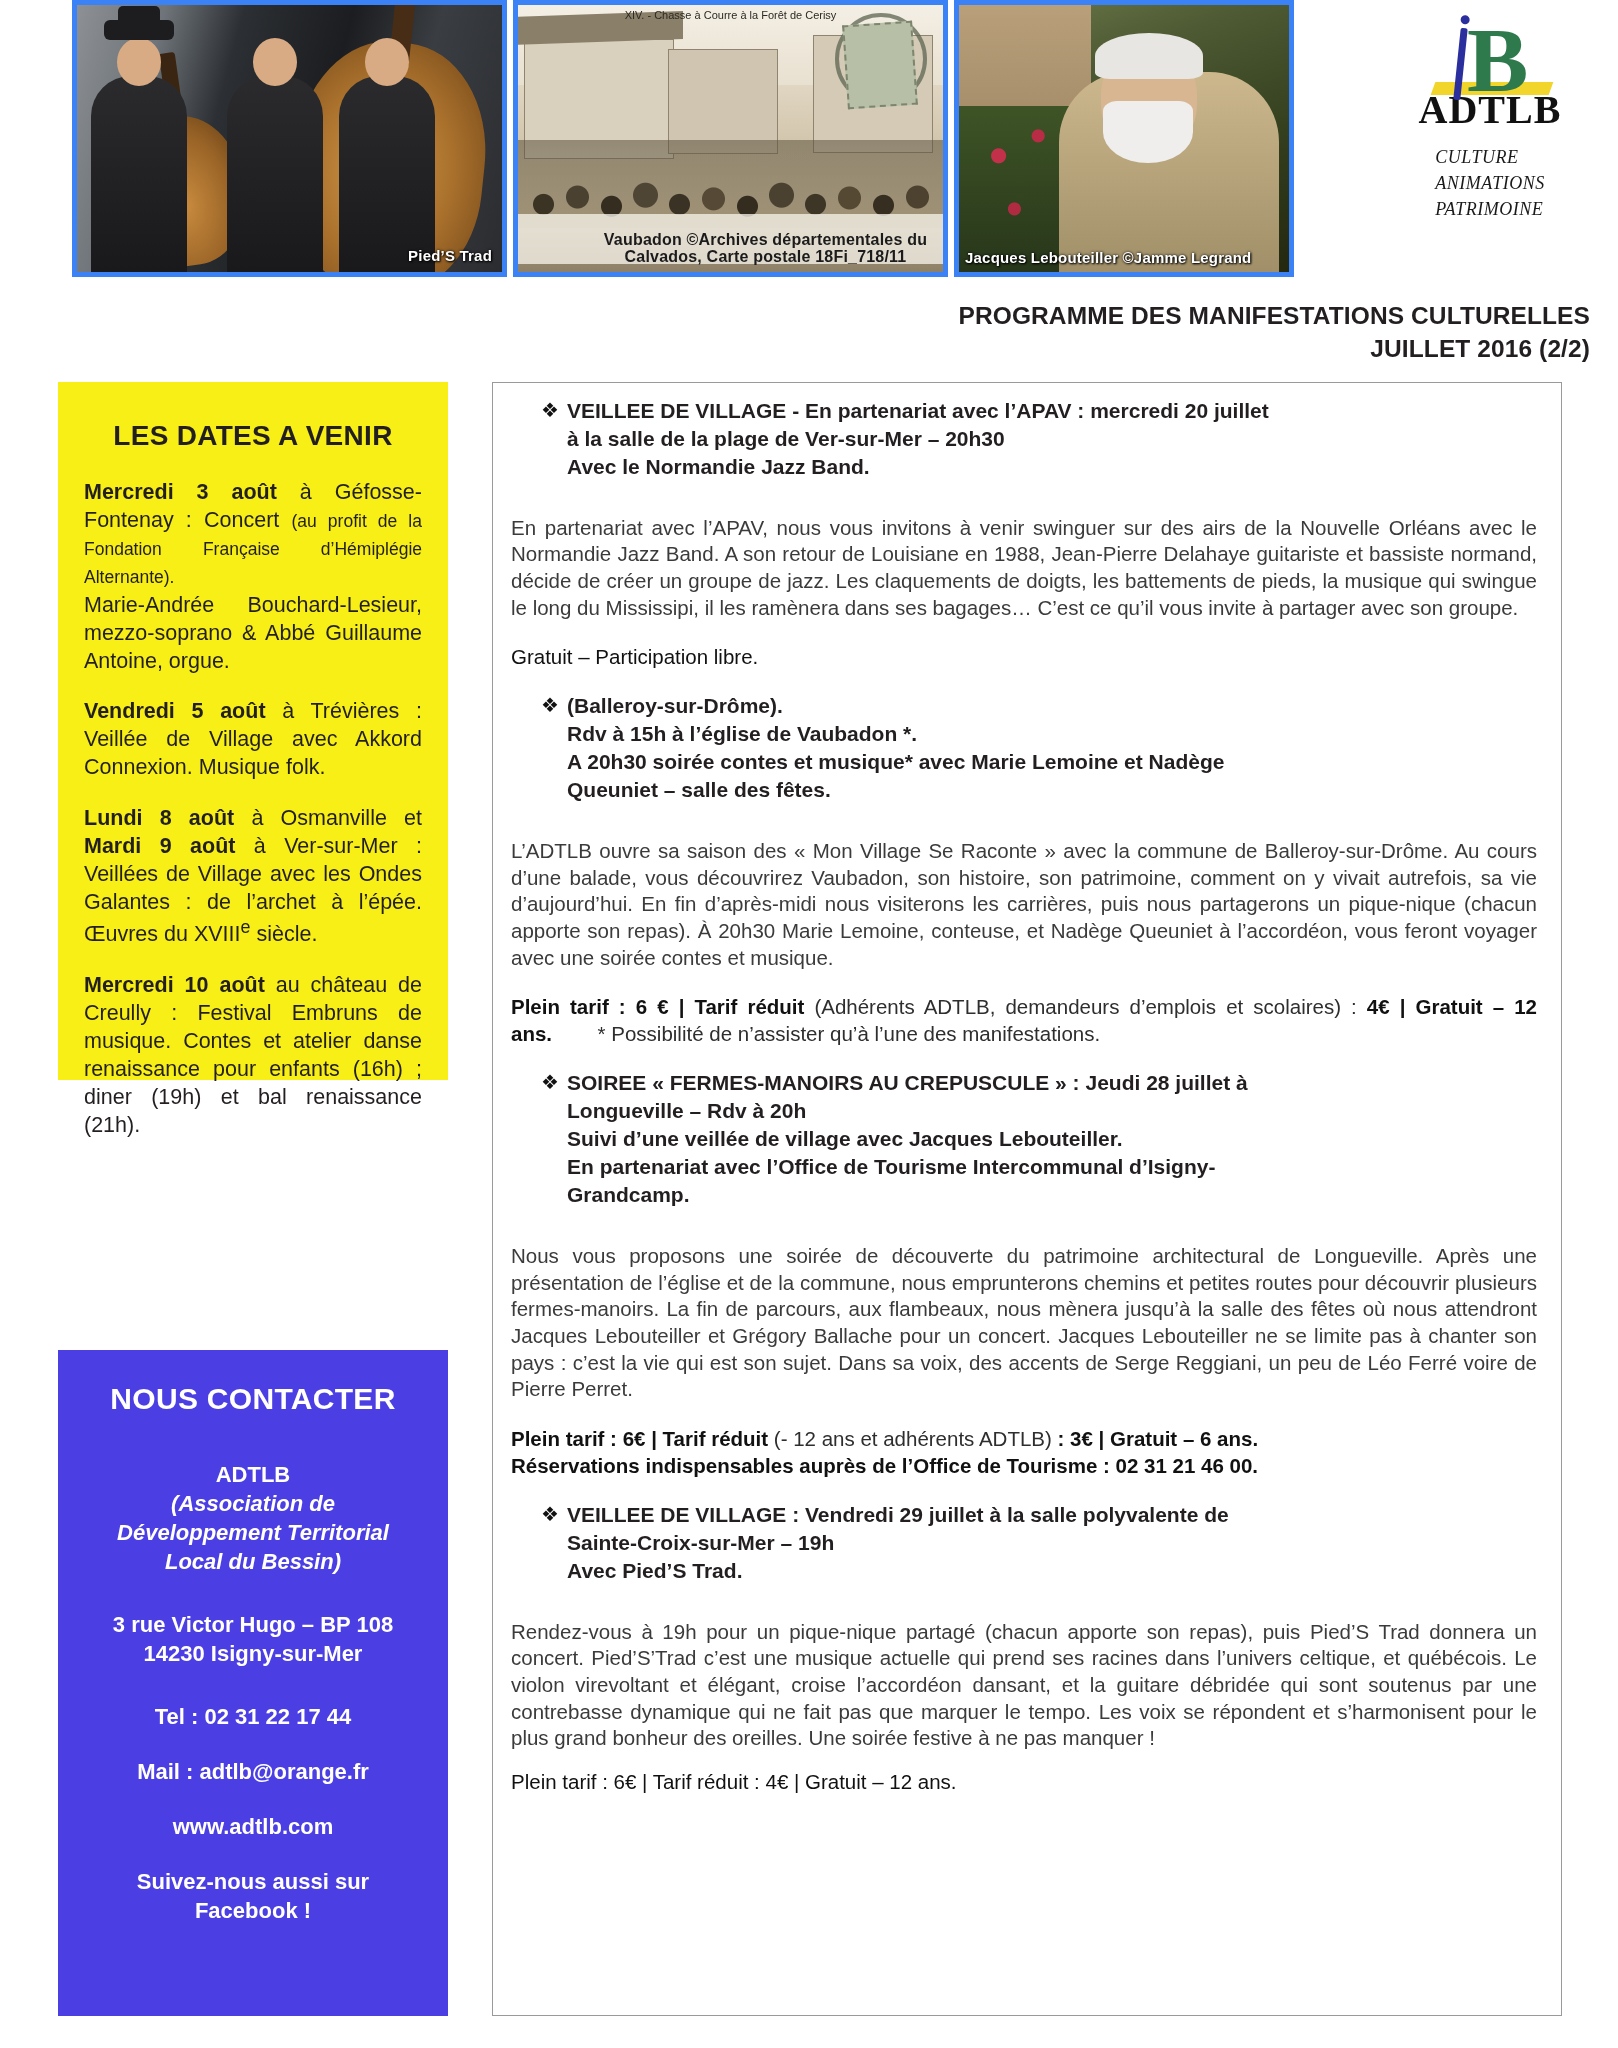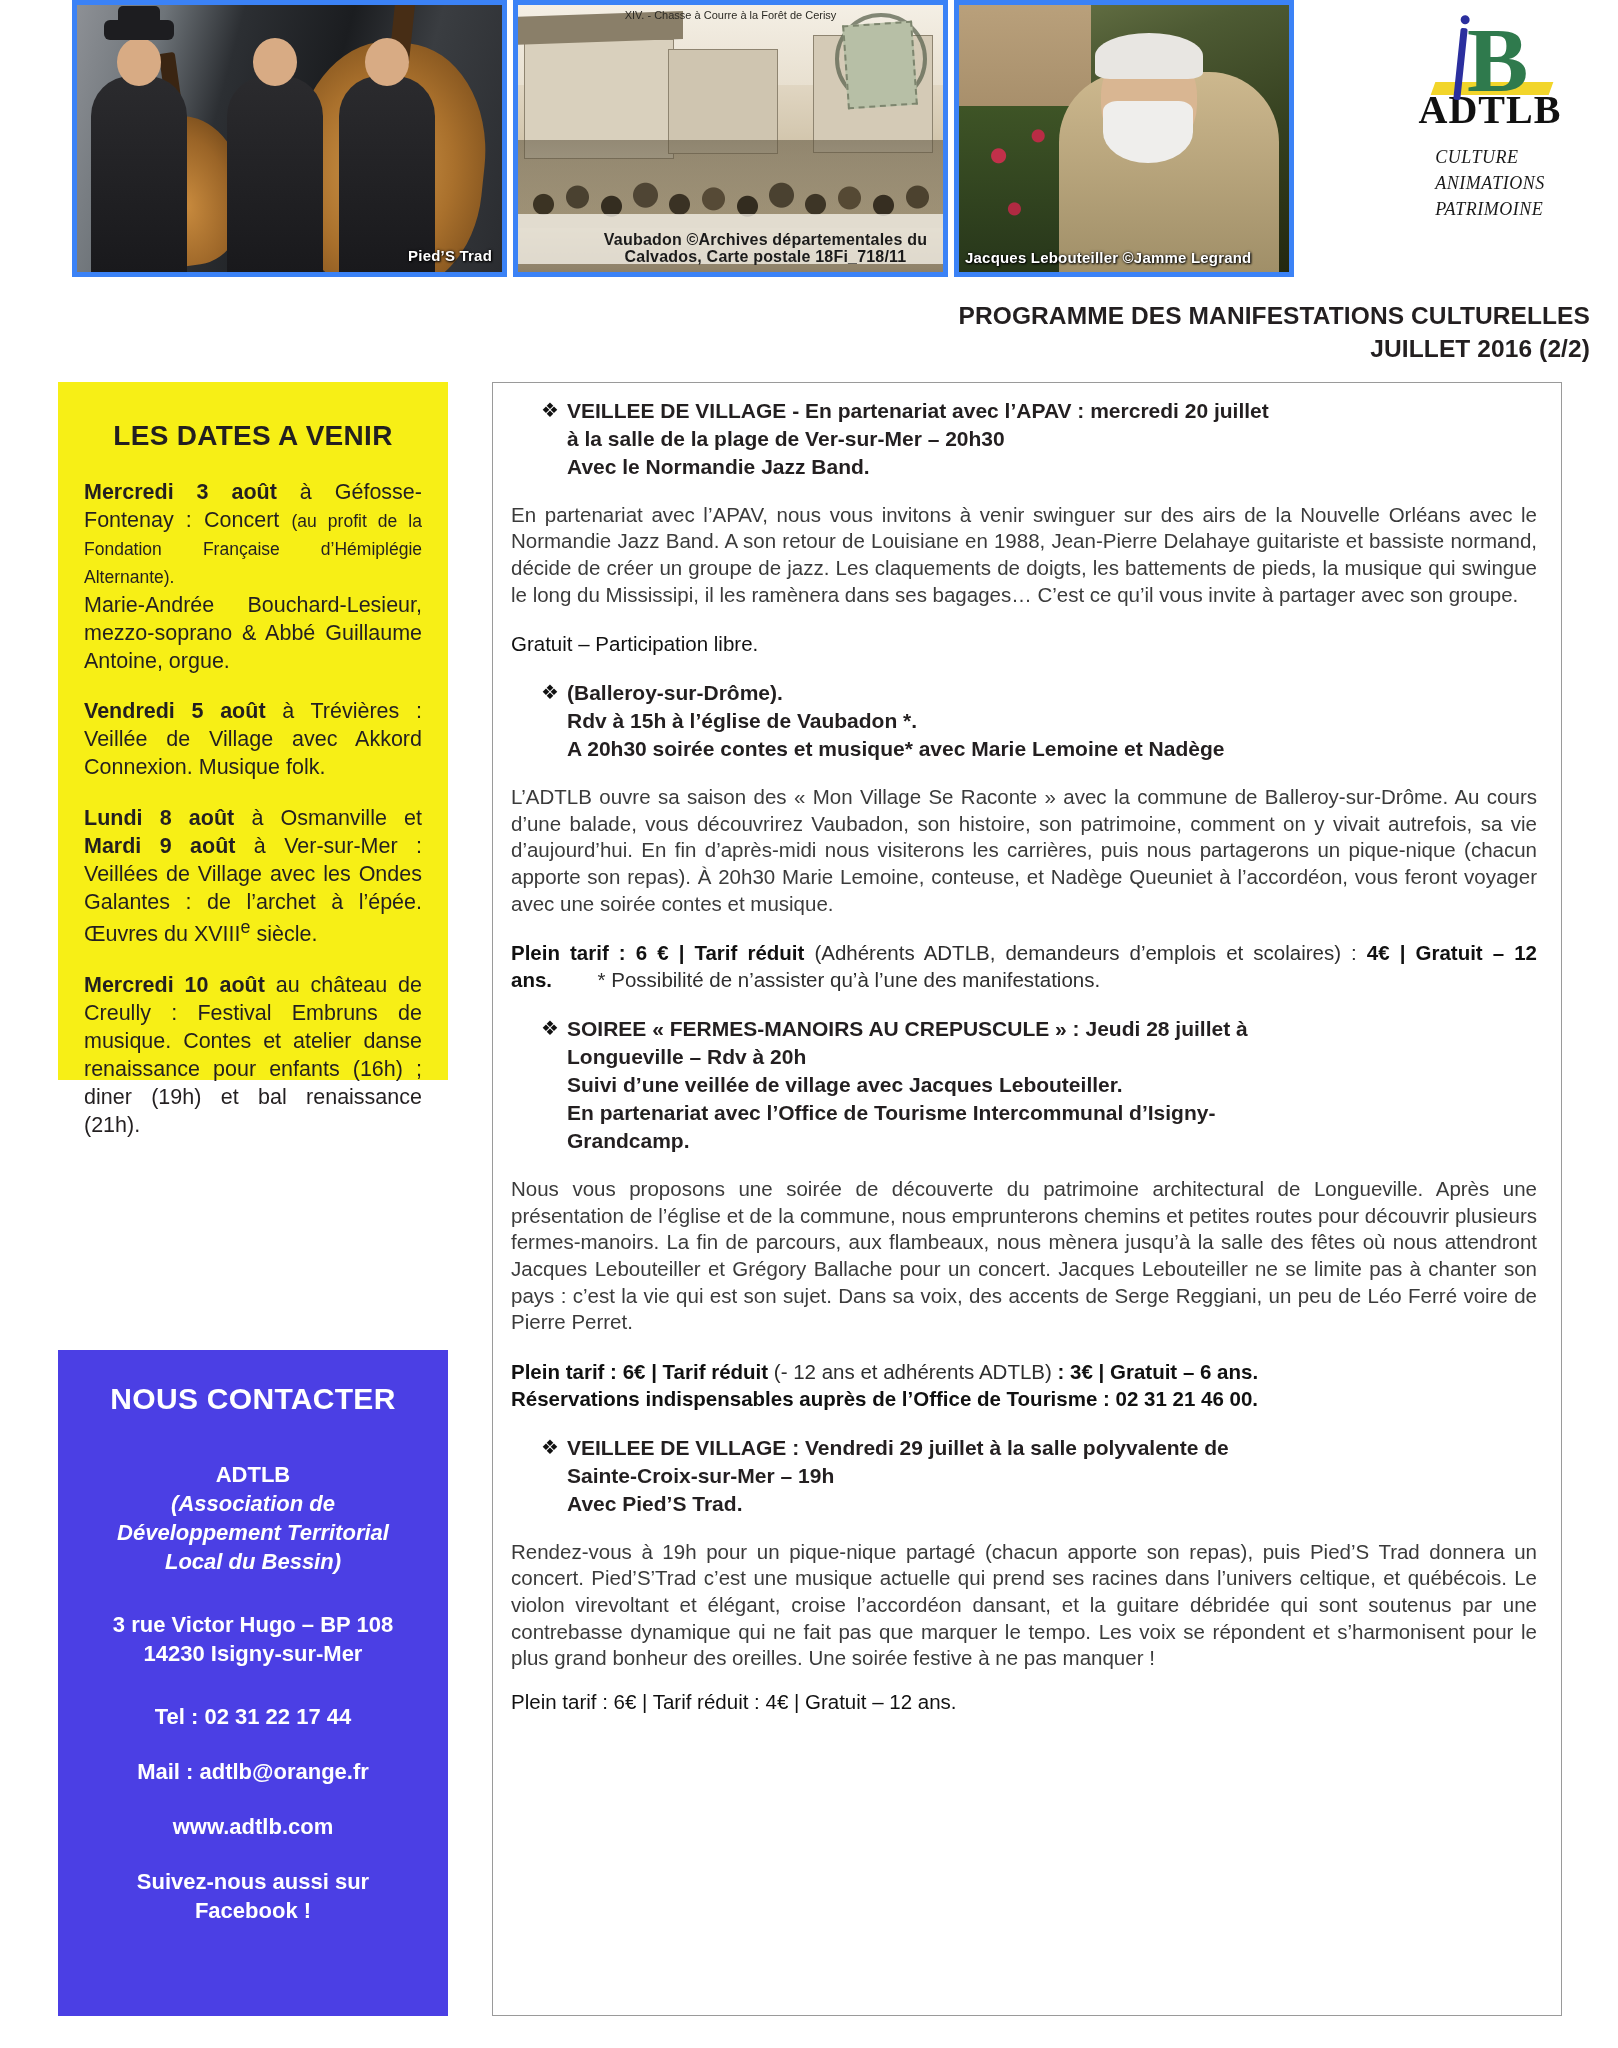--- a/index.html
+++ b/index.html
@@ -273,21 +273,21 @@
   }
   .bullet-text {
     flex: 1 1 auto;
     font-size: 21px; font-weight: bold; line-height: 1.33;
     text-align: justify;
   }
   .bullet-text .nj { text-align: left; }
   .body-para {
     font-size: 20.5px; line-height: 1.30; text-align: justify;
     color: #3b3b3b;
-    margin: 21px 0 0 0;
+    margin: 34px 0 0 0;
   }
   .price-line {
     font-size: 20.5px; line-height: 1.32; text-align: justify;
     margin: 22px 0 0 0;
     color: #111;
   }
   .price-line b { font-weight: bold; }
   .price-line .reg { font-weight: normal; color:#2e2e2e; }
   .blockgap { height: 22px; }
   .tight { margin-top: 16px; }
@@ -415,20 +415,21 @@
   <p class="price-line">Gratuit – Participation libre.</p>
 
   <div class="blockgap"></div>
 
   <div class="bullet-item">
     <div class="bullet-glyph">❖</div>
     <div class="bullet-text">
       <div class="nj">(Balleroy-sur-Drôme).</div>
       <div class="nj">Rdv à 15h à l’église de Vaubadon *.</div>
       <div class="nj">A 20h30 soirée contes et musique* avec Marie Lemoine et Nadège</div>
+      <div class="nj">Queuniet – salle des fêtes.</div>
     </div>
   </div>
   <p class="body-para">L’ADTLB ouvre sa saison des « Mon Village Se Raconte » avec la commune de Balleroy-sur-Drôme. Au cours d’une balade, vous découvrirez Vaubadon, son histoire, son patrimoine, comment on y vivait autrefois, sa vie d’aujourd’hui. En fin d’après-midi nous visiterons les carrières, puis nous partagerons un pique-nique (chacun apporte son repas). À 20h30 Marie Lemoine, conteuse, et Nadège Queuniet à l’accordéon, vous feront voyager avec une soirée contes et musique.</p>
   <p class="price-line">
     <b>Plein tarif : 6 € | Tarif réduit</b><span class="reg"> (Adhérents ADTLB, demandeurs d’emplois et scolaires) : </span><b>4€ | Gratuit – 12 ans.</b>&nbsp;&nbsp;&nbsp;&nbsp;&nbsp;&nbsp;&nbsp;&nbsp;<span class="reg">* Possibilité de n’assister qu’à l’une des manifestations.</span>
   </p>
 
   <div class="blockgap"></div>
 
   <div class="bullet-item">

